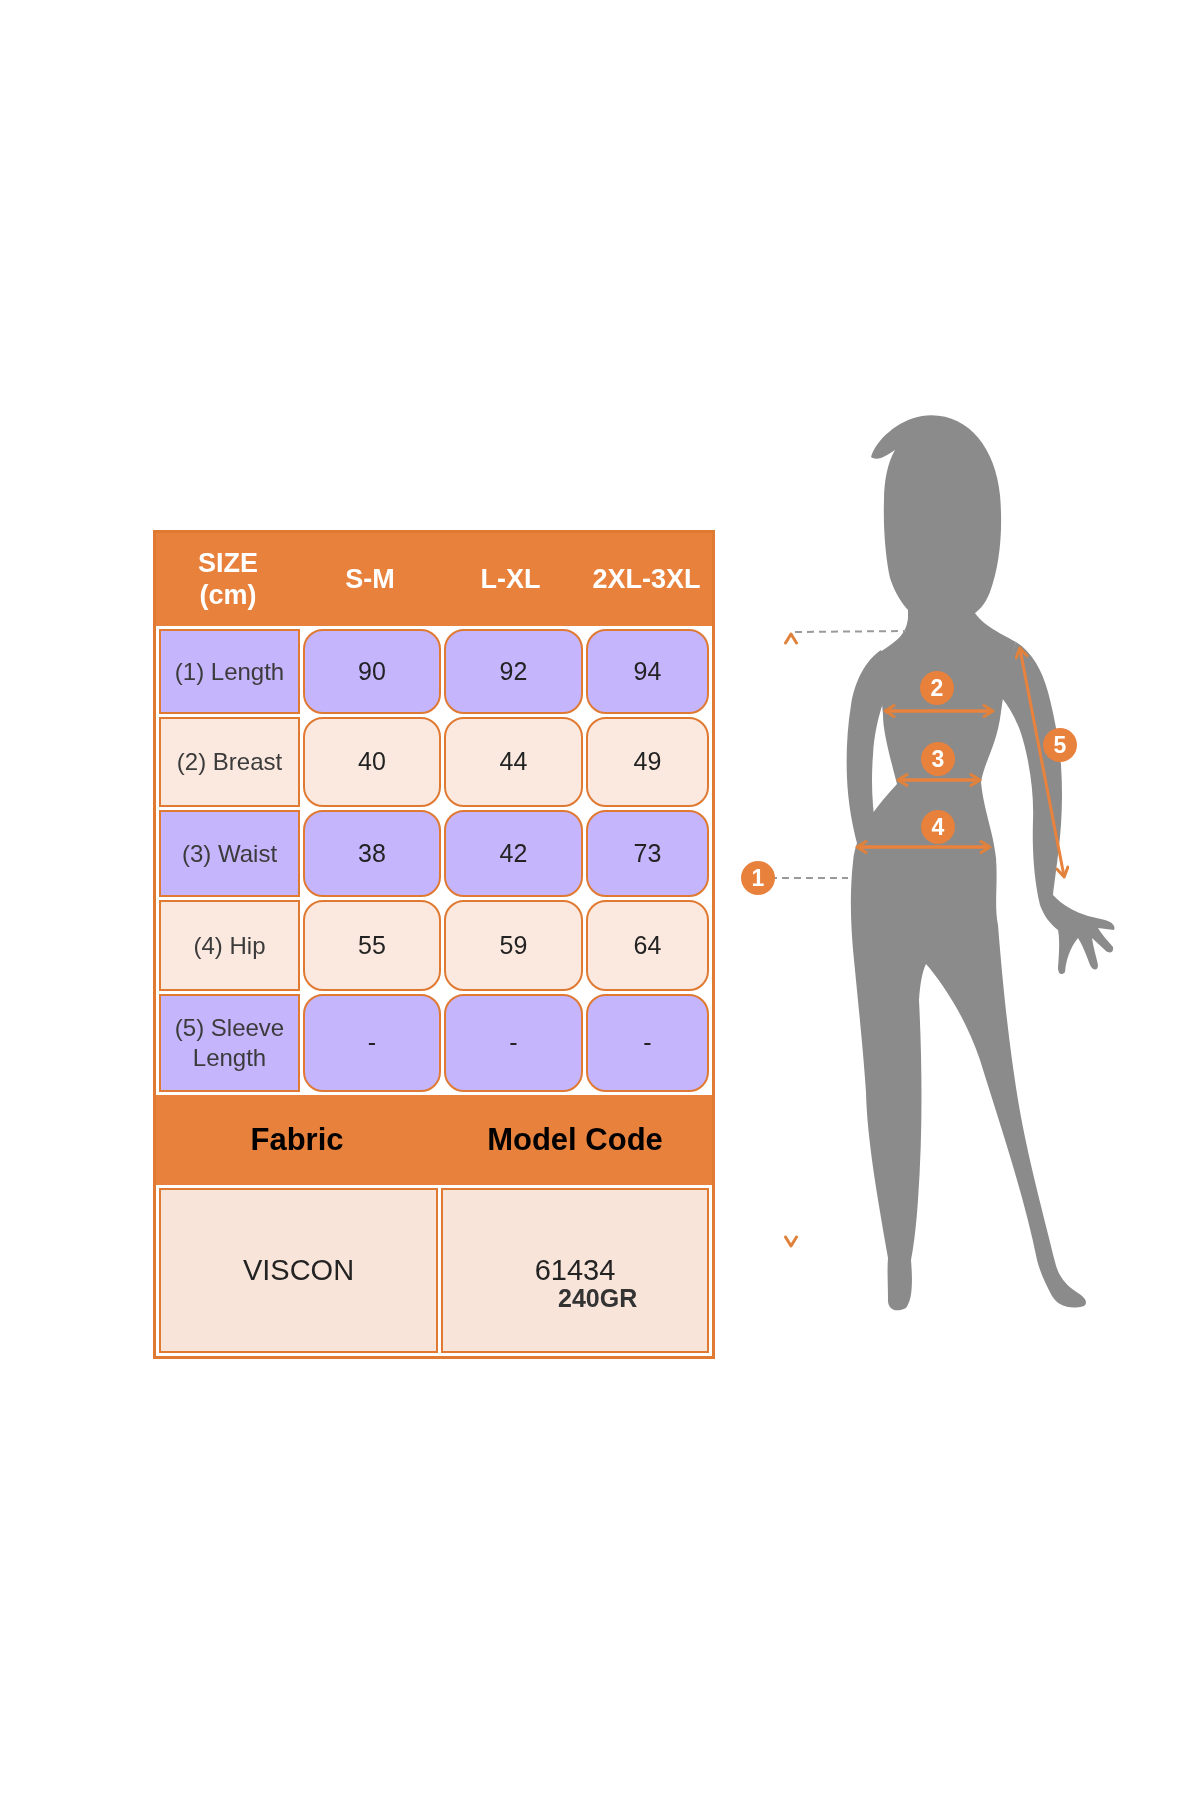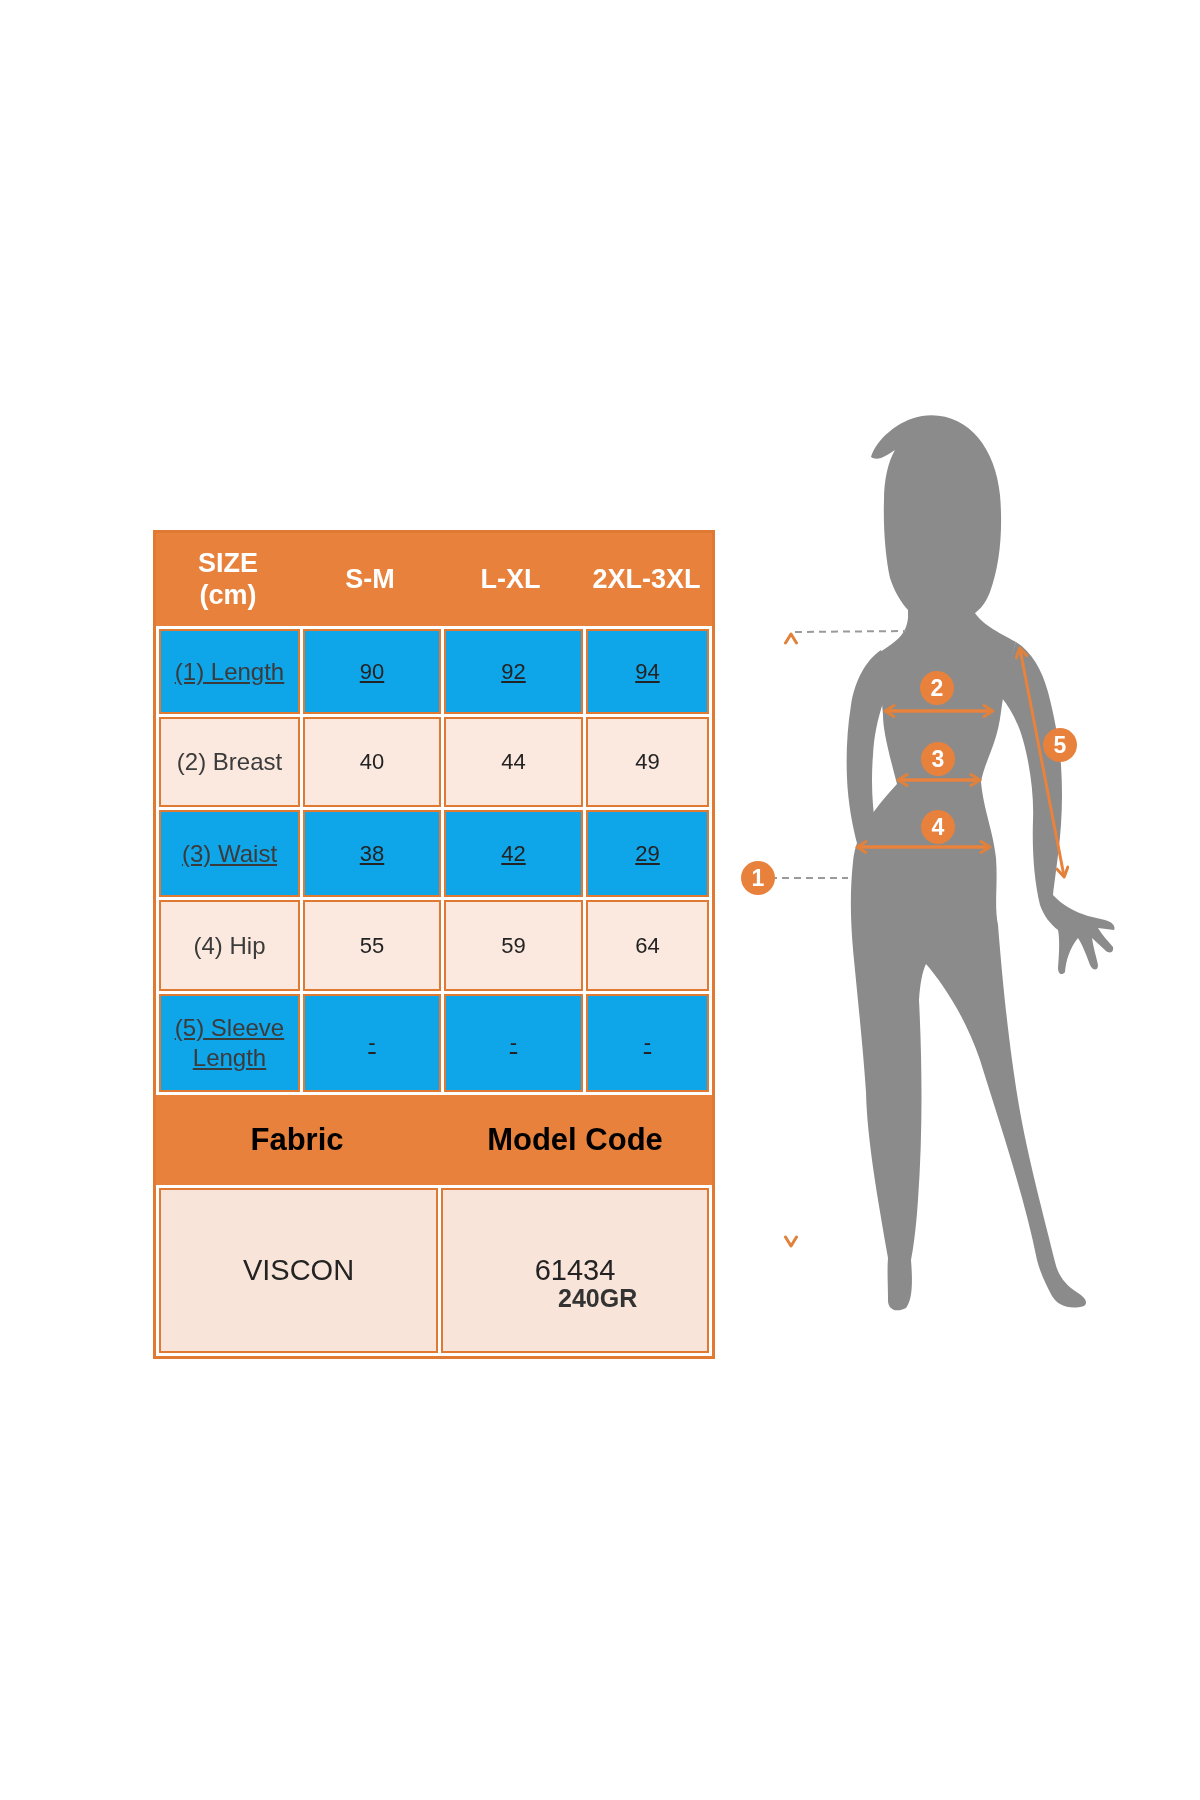--- a/index.html
+++ b/index.html
@@ -23,24 +23,24 @@
   .t-body{
     flex:0 0 auto;display:grid;background:#ffffff;
     grid-template-columns:141px 138px 139px 1fr;
     grid-template-rows:85px 90px 87px 91px 98px;
     gap:3px;padding:3px;
   }
   .cell{
     box-sizing:border-box;border:2px solid #E07A33;display:flex;align-items:center;justify-content:center;
     text-align:center;line-height:1.25;
   }
-  .row-dark{background:#0ea5e9;text-decoration:underline;}
+  .row-dark{background:#c4b5fd;}
   .row-light{background:#FBE9E0;}
   .lbl{font-size:24px;color:#3b3b3b;padding:0 8px;}
-  .val{font-size:22px;color:#232323;}
+  .val{font-size:25px;color:#232323;border-radius:20px;}
   .t-fabric-header{
     flex:0 0 90px;background:#E8813C;display:grid;grid-template-columns:282px 1fr;align-items:center;
   }
   .t-fabric-header .hcell{color:#000000;font-weight:bold;font-size:31px;text-align:center;}
   .t-footer{
     flex:1;display:grid;grid-template-columns:279px 1fr;gap:3px;padding:3px;background:#ffffff;border-radius:15px;
   }
   .t-footer .cell{background:#F9E4DA;font-size:29px;color:#232323;}
   .gram-note{
     position:absolute;left:558px;top:1284px;font-size:25px;font-weight:600;color:#333333;
@@ -75,21 +75,21 @@
       <div class="cell row-dark val">94</div>
 
       <div class="cell row-light lbl">(2) Breast</div>
       <div class="cell row-light val">40</div>
       <div class="cell row-light val">44</div>
       <div class="cell row-light val">49</div>
 
       <div class="cell row-dark lbl">(3) Waist</div>
       <div class="cell row-dark val">38</div>
       <div class="cell row-dark val">42</div>
-      <div class="cell row-dark val">29</div>
+      <div class="cell row-dark val">73</div>
 
       <div class="cell row-light lbl">(4) Hip</div>
       <div class="cell row-light val">55</div>
       <div class="cell row-light val">59</div>
       <div class="cell row-light val">64</div>
 
       <div class="cell row-dark lbl">(5) Sleeve Length</div>
       <div class="cell row-dark val">-</div>
       <div class="cell row-dark val">-</div>
       <div class="cell row-dark val">-</div>

